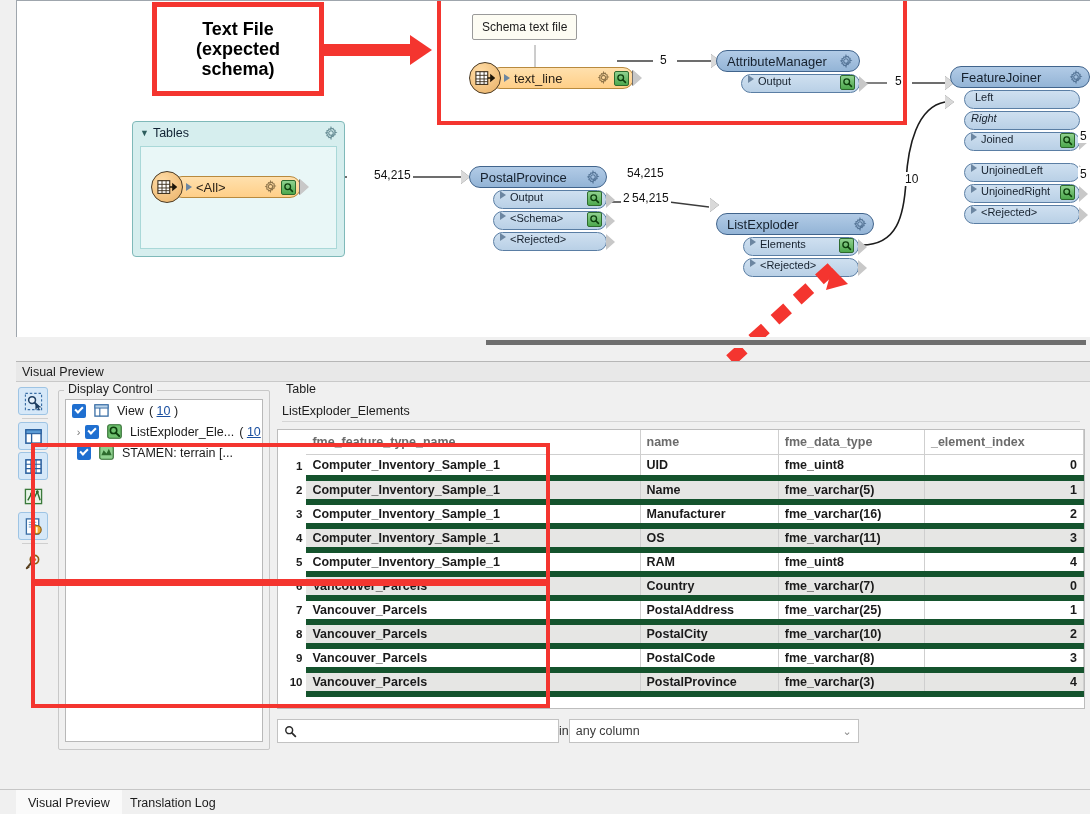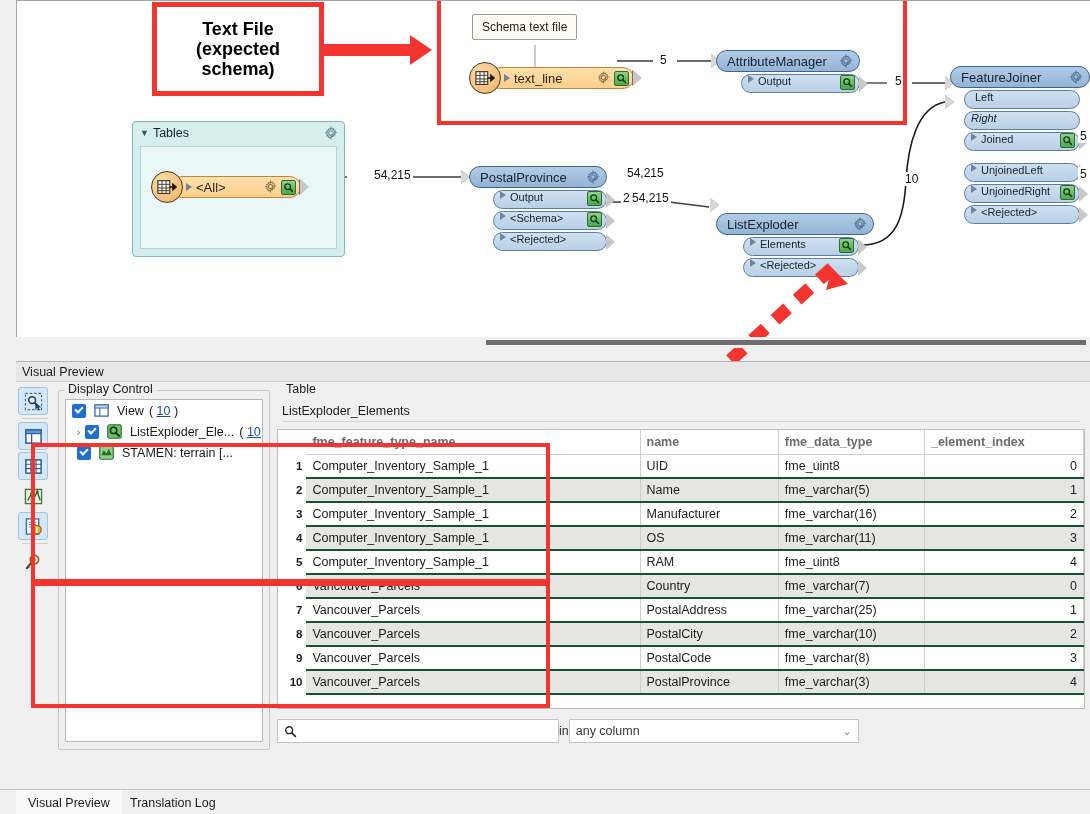--- a/index.html
+++ b/index.html
@@ -197,22 +197,22 @@
     display:flex; align-items:center; font-size:12.5px; color:#1b1b1b;
     border-bottom:1px solid #d5d5d5;
   }
   #grid {
     position:absolute; left:1px; top:39px; right:1px; bottom:41px;
     background:#fff; border:1px solid #bdbdbd; overflow:hidden;
   }
   table.dgrid { border-collapse:collapse; width:100%; table-layout:fixed; }
   table.dgrid th, table.dgrid td {
     font-size:12.5px; font-family:"Liberation Sans", sans-serif;
-    height:24px; padding:0 6px; text-align:left; font-weight:normal;
-    border-right:1px solid #cfcfcf; border-bottom:2px solid #14532d;
+    height:24px; padding:0 6px; text-align:left; font-weight:bold;
+    border-right:1px solid #cfcfcf; border-bottom:6px solid #14532d;
     white-space:nowrap; overflow:hidden;
   }
   table.dgrid th { color:#6b6b6b; font-weight:bold; background:#fff; border-bottom:1px solid #cfcfcf; }
   table.dgrid td.rownum {
     width:20px; text-align:right; padding:0 4px 0 0; color:#1b1b1b;
     font-weight:bold; font-size:11.5px; background:#fff;
     border-right:none; border-bottom:none;
   }
   table.dgrid th.rownum { background:#fff; border-right:none; border-bottom:none; }
   table.dgrid td.num { text-align:right; }

